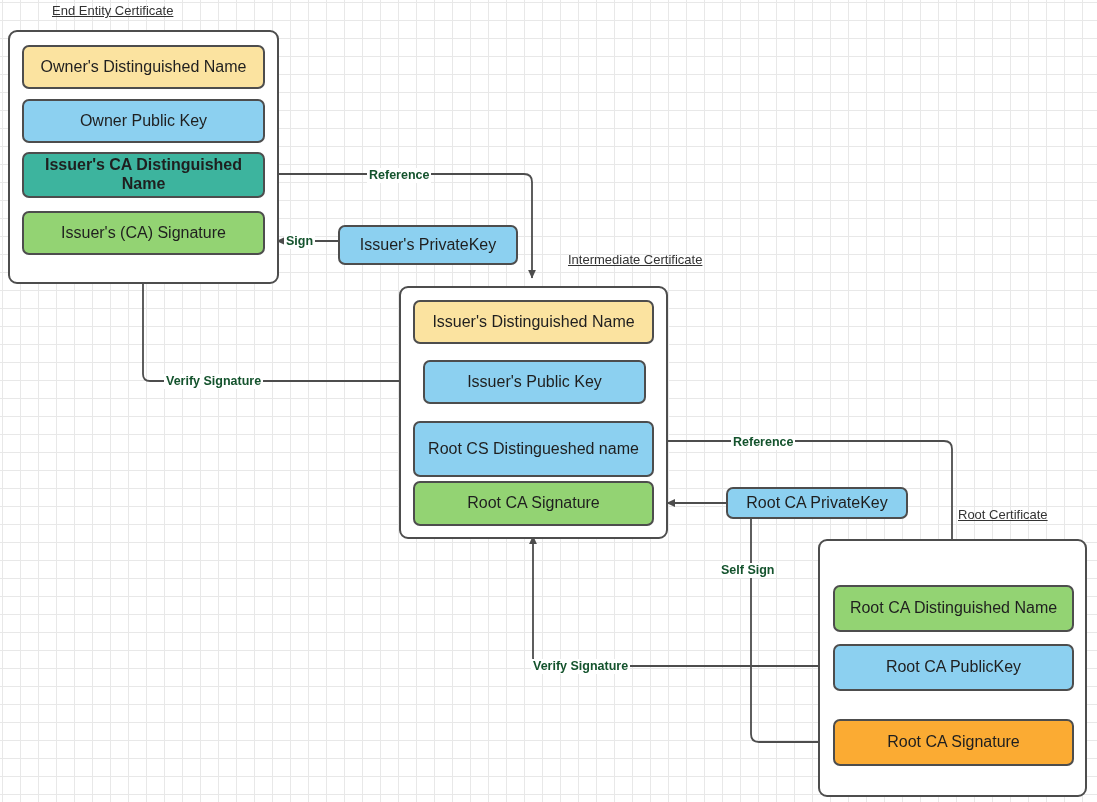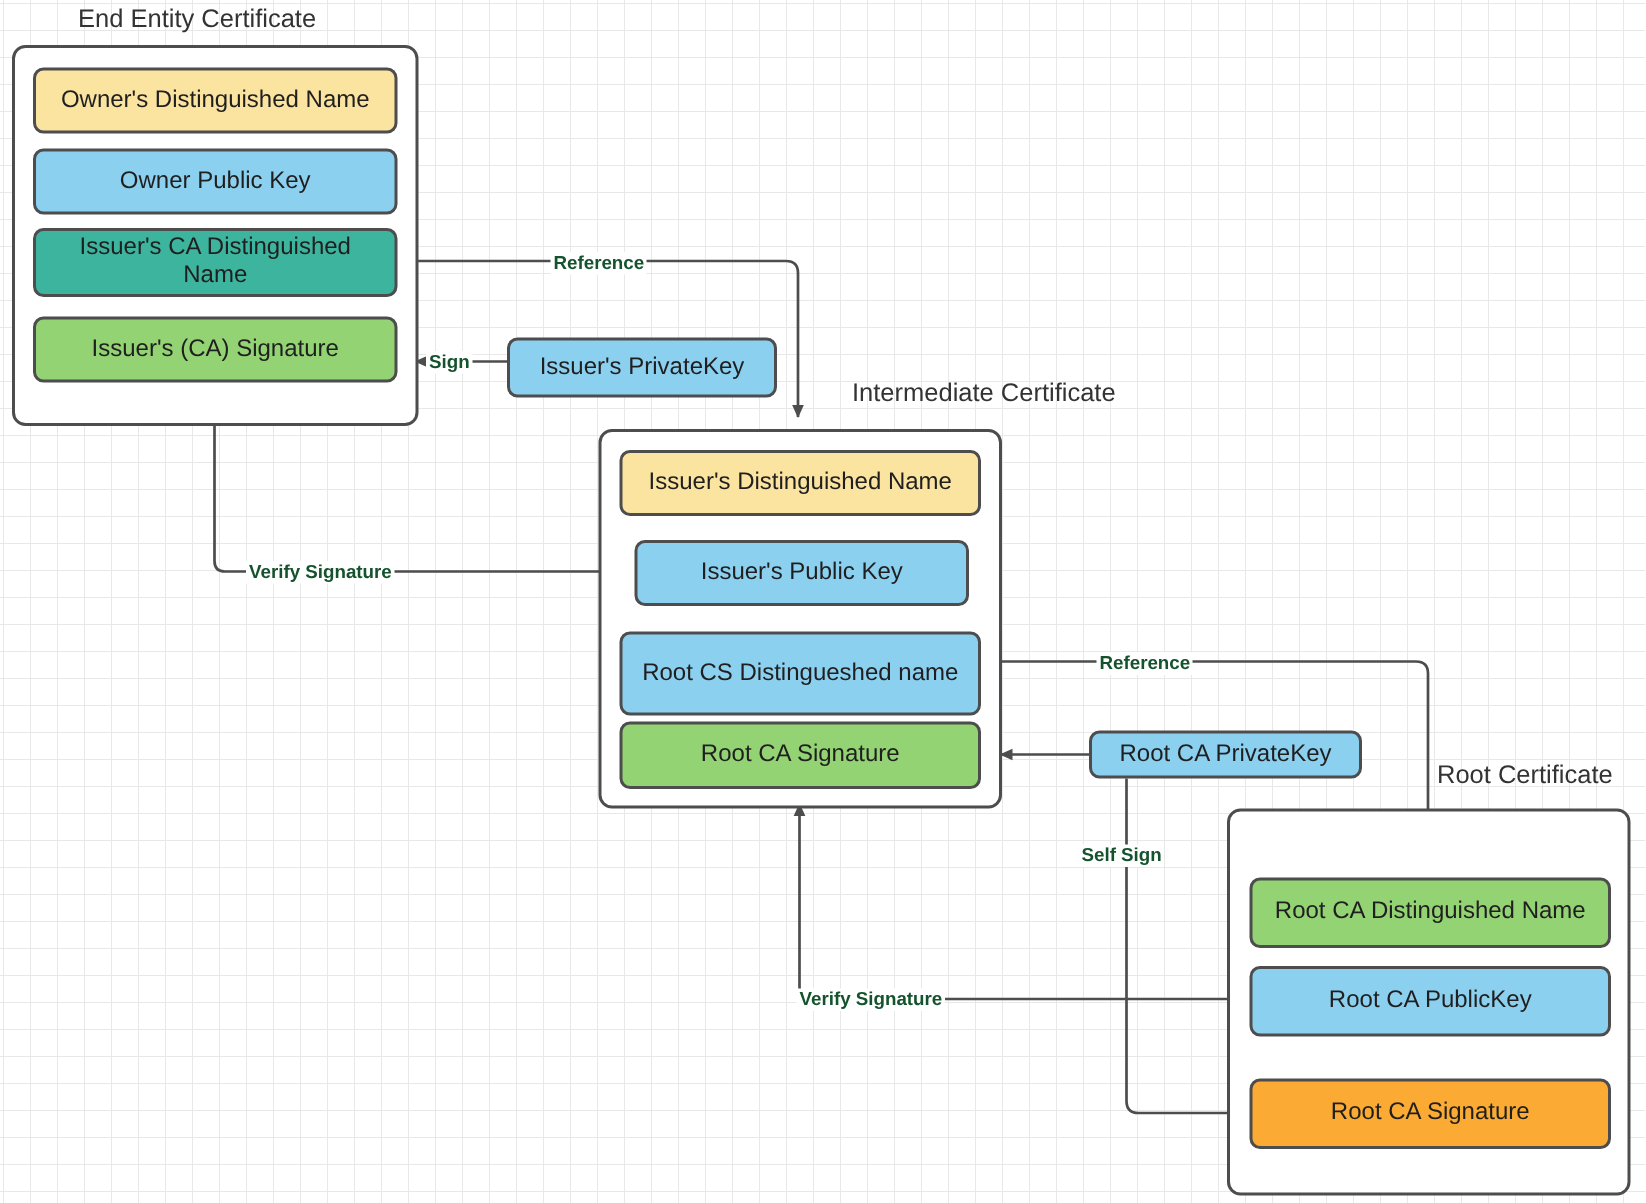--- a/index.html
+++ b/index.html
@@ -34,24 +34,25 @@
   }
   .container-box {
     position: absolute;
     box-sizing: border-box;
     background: #ffffff;
     border: 2.2px solid #4d4d4d;
     border-radius: 9px;
   }
   .cert-label {
     position: absolute;
-    font-size: 17px;
+    font-size: 13px;
     color: #333333;
     white-space: nowrap;
     line-height: 1;
+    text-decoration: underline;
   }
   .node {
     position: absolute;
     box-sizing: border-box;
     border: 2.2px solid #4d4d4d;
     border-radius: 7px;
     display: flex;
     align-items: center;
     justify-content: center;
     text-align: center;
@@ -101,21 +102,21 @@
   <div class="cert-label" style="left:52px; top:4px;">End Entity Certificate</div>
 
   <div class="container-box" style="left:8px; top:30px; width:271px; height:254px;"></div>
 
   <div class="node" style="left:22px; top:45px; width:243px; height:44px; background:#fbe3a0;">
     <span>Owner's Distinguished Name</span>
   </div>
   <div class="node" style="left:22px; top:99px; width:243px; height:44px; background:#8cd0f0;">
     <span>Owner Public  Key</span>
   </div>
-  <div class="node" style="left:22px; top:152px; width:243px; height:46px; background:#3db49e;">
+  <div class="node" style="left:22px; top:152px; width:243px; height:46px; background:#3db49e;font-weight:bold;">
     <span>Issuer's CA Distinguished Name</span>
   </div>
   <div class="node" style="left:22px; top:211px; width:243px; height:44px; background:#93d373;">
     <span>Issuer's (CA) Signature</span>
   </div>
 
   <div class="node" style="left:338px; top:225px; width:180px; height:40px; background:#8cd0f0;">
     <span>Issuer's PrivateKey</span>
   </div>
 

